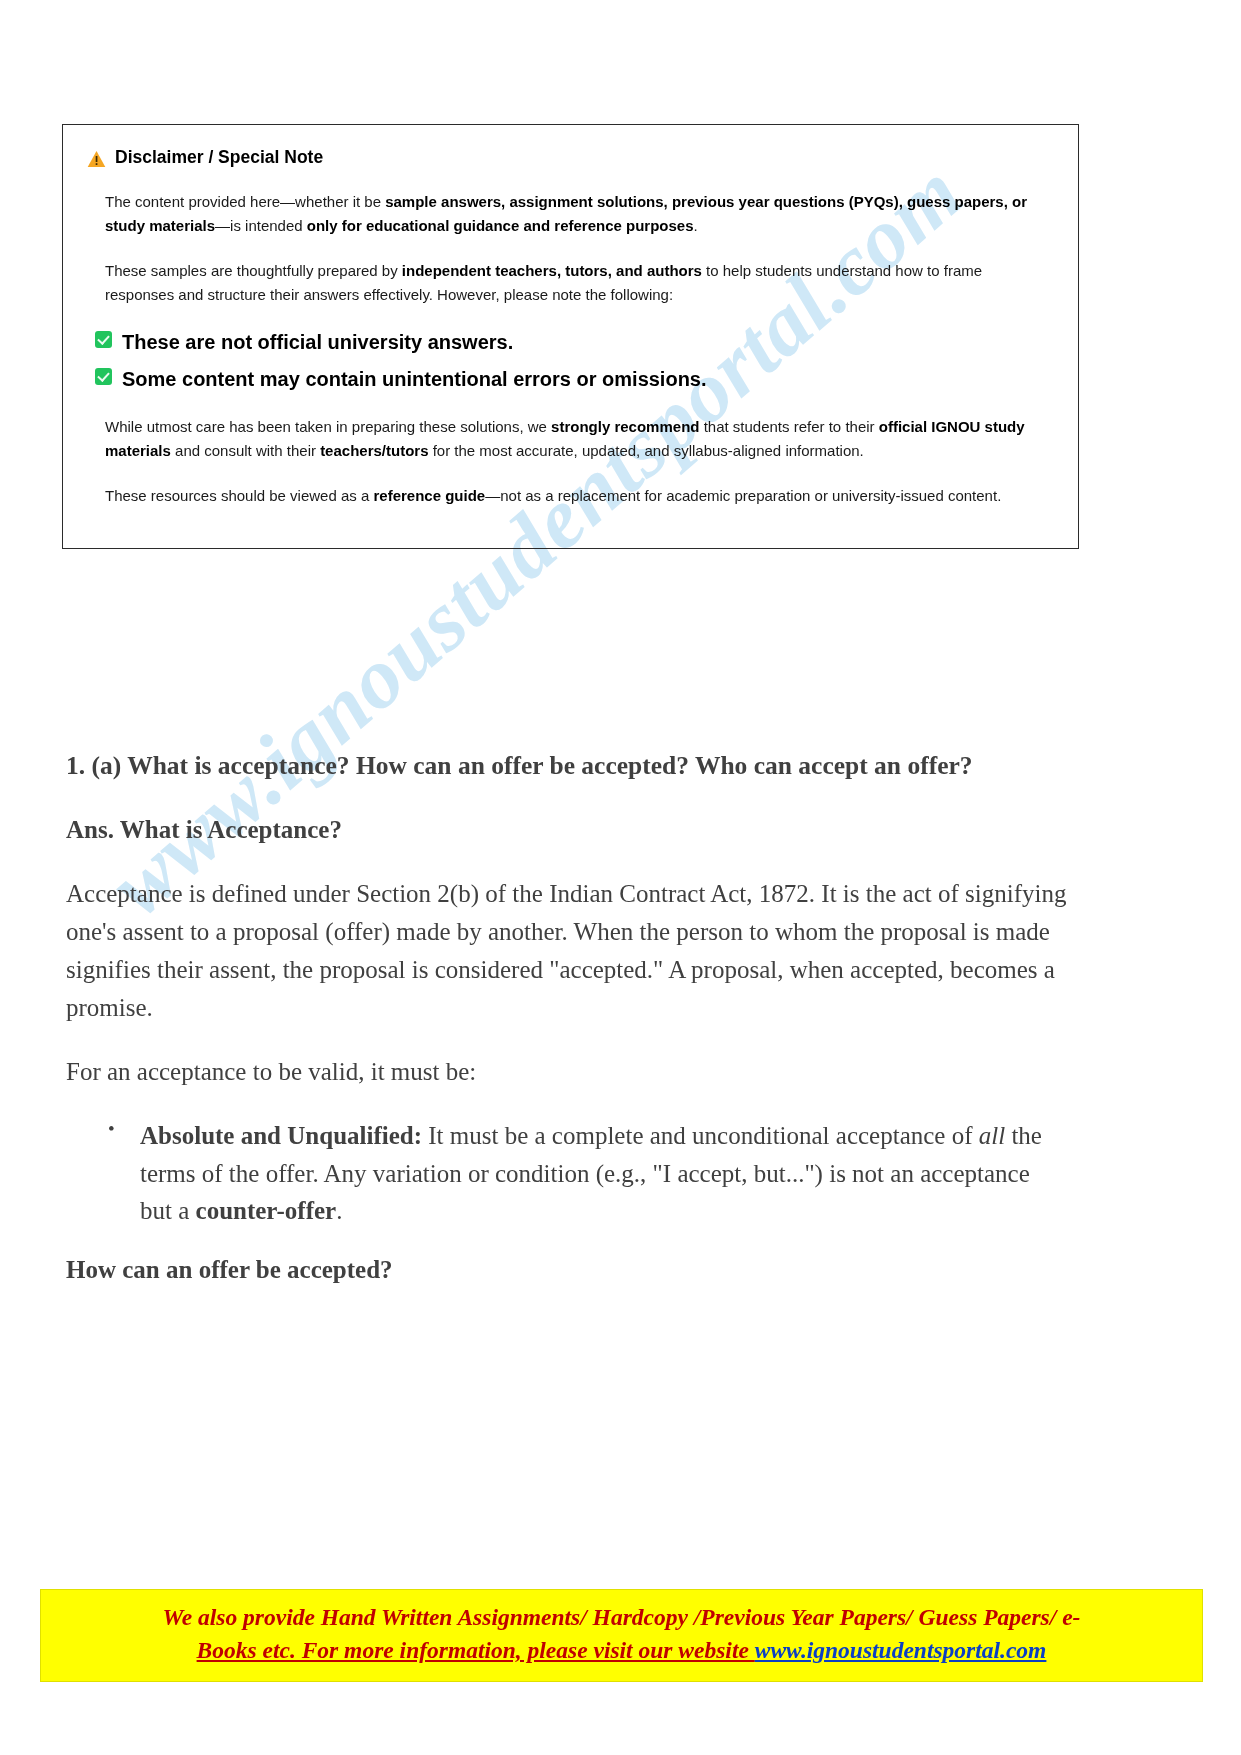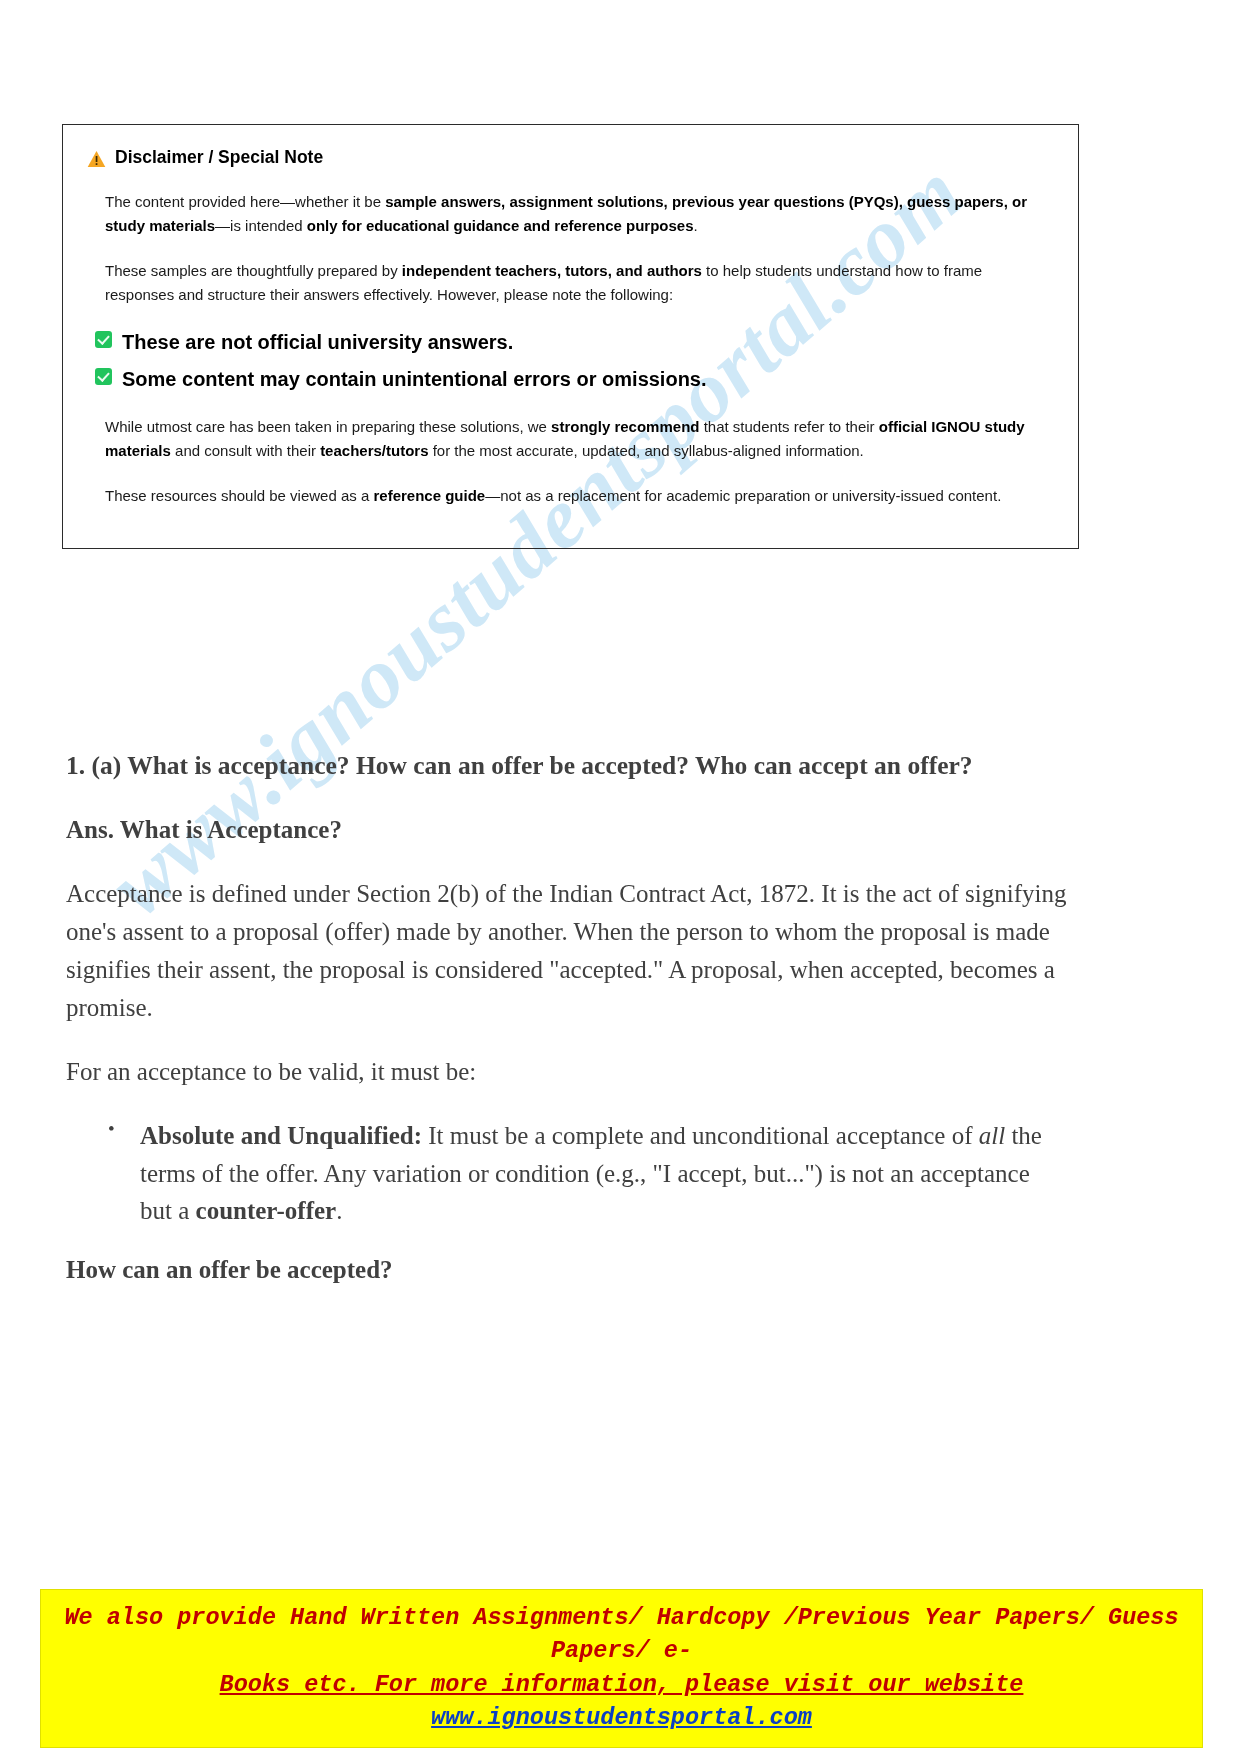--- a/index.html
+++ b/index.html
@@ -196,21 +196,21 @@
     top: 1589px;
     width: 1163px;
     box-sizing: border-box;
     background: #ffff00;
     border: 1px solid #e0e000;
     padding: 11px 14px 13px 14px;
     text-align: center;
     z-index: 20;
   }
   .footer-line {
-    font-family: Liberation Mono, monospace;
+    font-family: Liberation Serif, serif;
     font-style: italic;
     font-weight: bold;
     font-size: 23.5px;
     color: #c00000;
     line-height: 1.42;
   }
   .footer-line .site {
     color: #0b3fc4;
     text-decoration: underline;
   }

